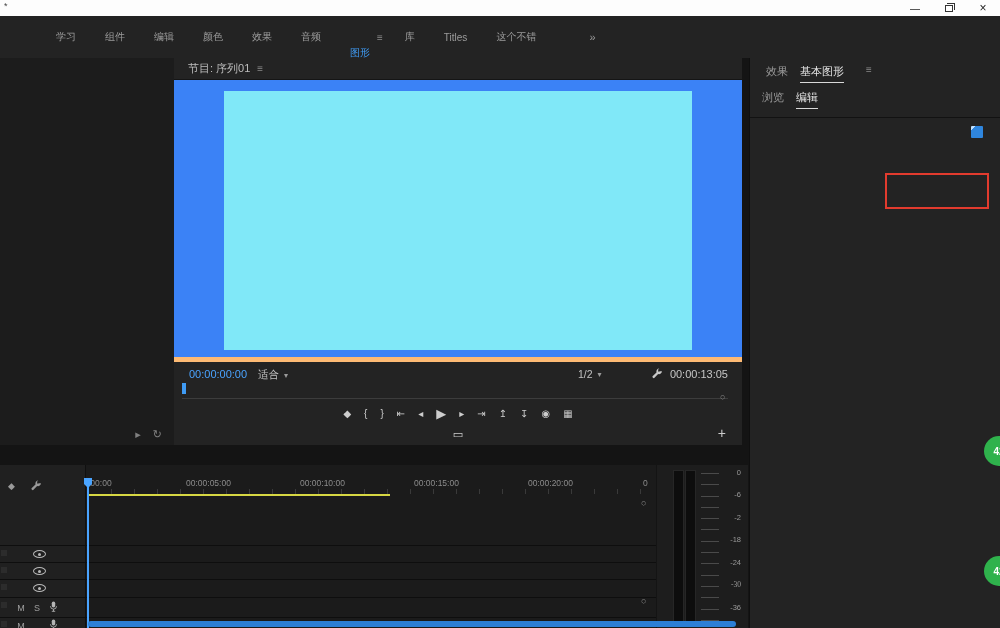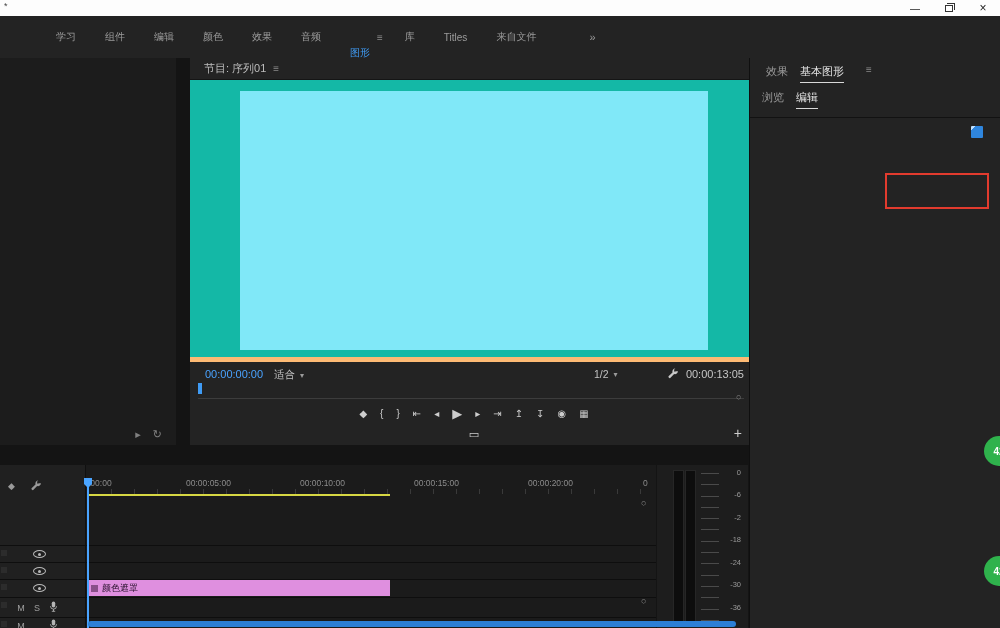--- a/index.html
+++ b/index.html
@@ -19,21 +19,21 @@
   .tab{color:#9b9b9b;font-size:10px;margin-right:29px;white-space:nowrap;}
   .tab.active{color:#3f9bf4;margin-right:7px;margin-top:32px;}
   .tab-menu-glyph{color:#8a8a8a;font-size:10px;margin-right:22px;}
   .overflow-glyph{color:#9b9b9b;font-size:11px;margin-left:24px;}
 
   
   .source-panel{position:absolute;left:0;top:58px;width:176px;height:387px;background:#1c1c1c;}
   .source-icons{position:absolute;right:14px;bottom:4px;color:#808080;font-size:11px;display:flex;gap:12px;}
 
   
-  .program-panel{position:absolute;left:190px;top:58px;width:568px;height:387px;background:#14b8a6;}
+  .program-panel{position:absolute;left:174px;top:58px;width:568px;height:387px;background:#3b82f6;}
   .pm-header{position:absolute;left:0;top:0;width:100%;height:22px;background:#232323;display:flex;align-items:center;gap:7px;padding-left:14px;border-bottom:1px solid #151515;}
   .pm-title{color:#bdbdbd;font-size:11px;}
   .pm-menu{color:#8a8a8a;font-size:10px;}
   .pm-preview{position:absolute;left:50px;top:33px;width:468px;height:259px;background:#80e8f8;}
   .pm-controls{position:absolute;left:0;top:299px;width:100%;height:88px;background:#232323;border-top:5px solid #fdba74;}
   .pm-timecode{position:absolute;left:15px;top:6px;color:#4aa3ff;font-size:11px;}
   .pm-select{position:absolute;top:6px;color:#c2c2c2;font-size:10.5px;display:flex;gap:5px;align-items:center;}
   .pm-fit{left:84px;}
   .pm-res{left:404px;}
   .caret{color:#9a9a9a;font-size:8px;}
@@ -75,21 +75,21 @@
   .tl-circle{position:absolute;left:641px;color:#8a8a8a;font-size:9px;}
   .tc1{top:33px;} .tc2{top:131px;}
   .h-scrollbar{position:absolute;left:88px;top:621px;width:648px;height:6px;background:#2c7fd6;border-radius:3px;z-index:6;}
 
   
   .meter-panel{position:absolute;left:657px;top:465px;width:91px;height:163px;background:#1d1d1d;}
   .meter-bar{position:absolute;top:5px;height:152px;width:11px;background:#0d0d0d;border:1px solid #262626;}
   .mb-l{left:16px;} .mb-r{left:28px;}
   .meter-ticks{position:absolute;left:44px;top:8px;width:18px;height:148px;background:repeating-linear-gradient(180deg,#4a4a4a 0 1px,transparent 1px 11.3px);}
   .db{position:absolute;left:62px;width:22px;text-align:right;color:#9a9a9a;font-size:7.5px;}
-  .db1{top:3px;} .db2{top:25px;} .db3{top:48px;} .db4{top:70px;} .db5{top:93px;} .db6{top:115px;} .db7{top:138px;}
+  .db1{top:3px;} .db2{top:25px;} .db3{top:48px;} .db4{top:70px;} .db5{top:93px;} .db6{top:115px;font-family:Liberation Serif, serif;} .db7{top:138px;}
 
   
   .eg-panel{position:absolute;left:749px;top:58px;width:251px;height:570px;background:#232323;border-left:1px solid #0f0f0f;}
   .eg-tab{position:absolute;top:6px;font-size:11px;color:#9a9a9a;padding-bottom:3px;}
   .eg-tab.active{color:#e4e4e4;border-bottom:1px solid #d9d9d9;}
   .eg-tab-effects{left:16px;}
   .eg-tab-essential{left:50px;}
   .eg-menu-glyph{position:absolute;left:116px;top:6px;color:#8a8a8a;font-size:10px;}
   .eg-subtab{position:absolute;top:32px;font-size:11px;color:#9a9a9a;padding-bottom:3px;}
   .eg-subtab.active{color:#e4e4e4;border-bottom:1px solid #d9d9d9;}
@@ -131,21 +131,21 @@
     <span class="tab">学习</span>
     <span class="tab">组件</span>
     <span class="tab">编辑</span>
     <span class="tab">颜色</span>
     <span class="tab">效果</span>
     <span class="tab">音频</span>
     <span class="tab active">图形</span>
     <span class="tab-menu-glyph">≡</span>
     <span class="tab">库</span>
     <span class="tab">Titles</span>
-    <span class="tab">来自文件</span>
+    <span class="tab">这个不错</span>
     <span class="overflow-glyph">»</span>
   </div>
 
   <div class="source-panel">
     <div class="source-icons">
       <span>▸</span>
       <span>↻</span>
     </div>
   </div>
 
@@ -238,24 +238,20 @@
         </svg>
     </span>
     <span class="track-btn mute2">M</span>
     <span class="mic2">
       <svg viewBox="0 0 10 14" width="9" height="12">
           <rect x="3" y="0.5" width="4" height="7" rx="2" fill="#b5b5b5"></rect>
           <path d="M1.5 6a3.5 3.5 0 0 0 7 0M5 9.5V12M3 12h4" stroke="#b5b5b5" fill="none" stroke-width="1"></path>
         </svg>
     </span>
 
-    <div class="clip">
-      <span class="clip-fx"></span>
-      <span class="clip-name">颜色遮罩</span>
-    </div>
 
     <div class="tl-playhead"></div>
     <div class="tl-playhead-head"></div>
 
     <span class="tl-circle tc1">○</span>
     <span class="tl-circle tc2">○</span>
   </div>
 
   <div class="meter-panel">
     <div class="meter-bar mb-l"></div>

